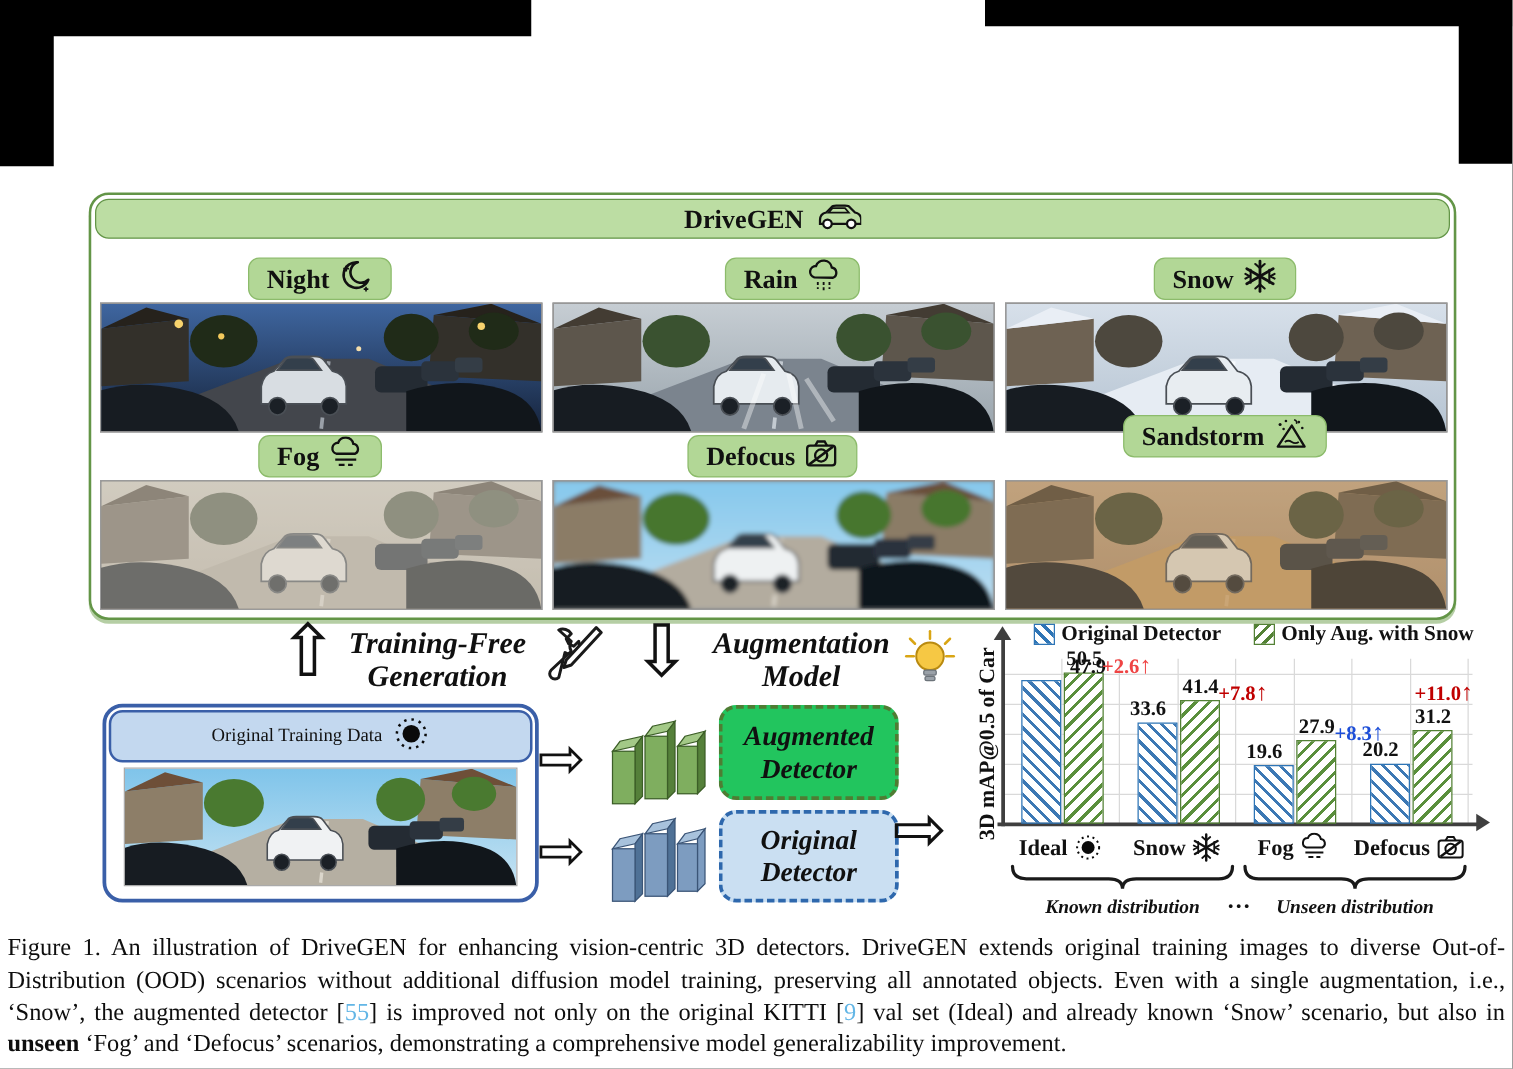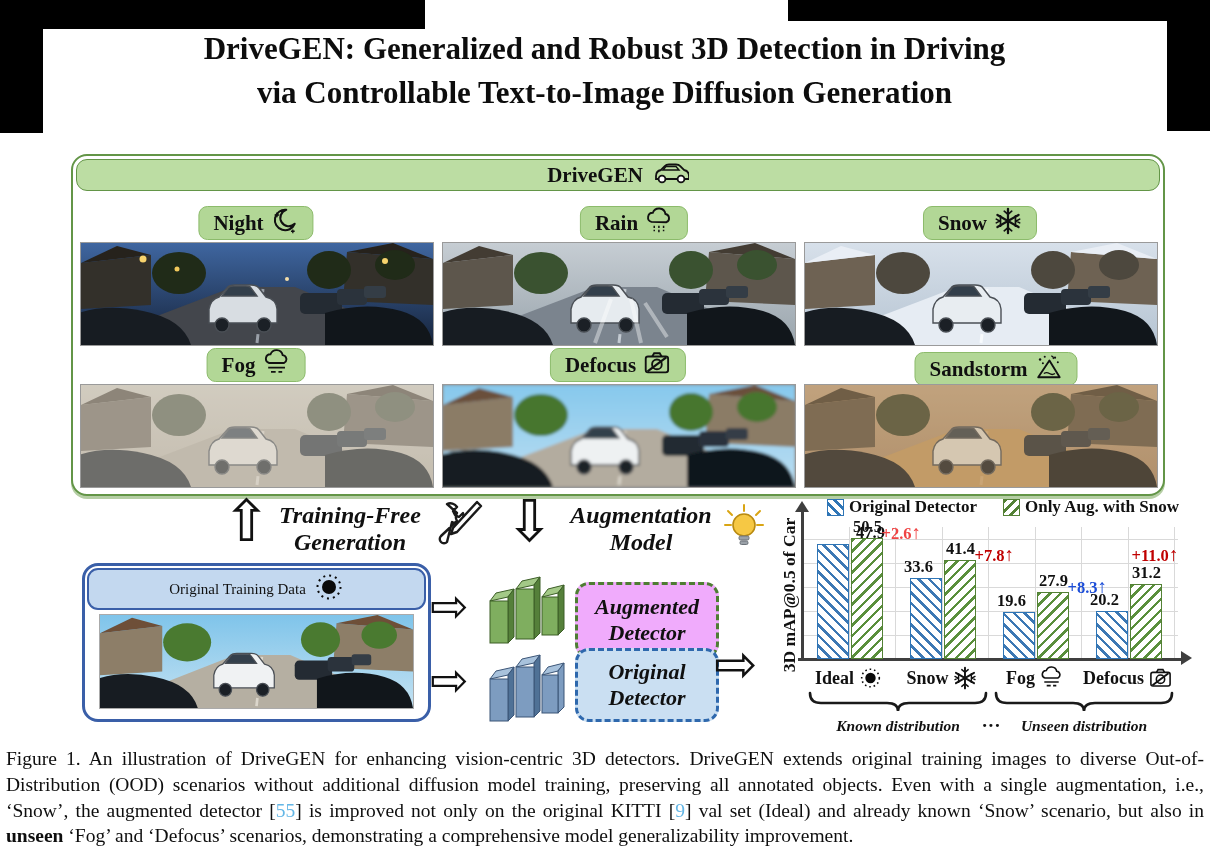--- a/index.html
+++ b/index.html
@@ -24,21 +24,21 @@
   .bigarrow{position:absolute;font-family:"DejaVu Sans",sans-serif;color:#111;line-height:1;}
   .flowtext{position:absolute;text-align:center;font-weight:bold;font-style:italic;font-size:24px;line-height:27px;color:#101010;}
   #odata-box{position:absolute;left:82px;top:563px;width:343px;height:153px;border:3px solid #3a5fa8;
              border-radius:16px;background:#fff;}
   #odata-head{position:absolute;left:2px;top:2px;right:2px;height:38px;background:#c3d8ef;border:2px solid #3a5fa8;
              border-radius:11px;display:flex;align-items:center;justify-content:center;gap:8px;}
   #odata-head .hlabel{font-weight:normal;font-size:15px;}
   #odata-img{position:absolute;left:14px;top:48px;width:313px;height:93px;overflow:hidden;border:1px solid #aaa;}
   .detbox{position:absolute;width:138px;border-radius:14px;display:flex;flex-direction:column;
           align-items:center;justify-content:center;font-weight:bold;font-style:italic;font-size:22px;line-height:26px;color:#101010;}
-  #augbox{left:575px;top:582px;height:70px;background:#f0abfc;border:3px dashed #4e7d33;}
+  #augbox{left:575px;top:564px;height:70px;background:#22c55e;border:3px dashed #4e7d33;}
   #origbox{left:575px;top:648px;height:68px;background:#cadff2;border:3px dashed #2e68ad;justify-content:center;}
   .blocksicon{position:absolute;width:84px;height:78px;}
   
   #chart{position:absolute;left:758px;top:495px;width:452px;height:248px;font-weight:bold;}
   #legend{position:absolute;left:40px;top:2px;width:410px;display:flex;justify-content:center;gap:26px;align-items:center;}
   .legitem{display:flex;align-items:center;gap:5px;}
   .legswatch{width:15px;height:15px;}
   .hatch-blue{border:1.5px solid #2e75b6;background:repeating-linear-gradient(45deg,#2e75b6 0 2.5px,#ffffff 2.5px 7px);}
   .hatch-green{border:1.5px solid #538135;background:repeating-linear-gradient(135deg,#538135 0 2.5px,#ffffff 2.5px 7px);}
   .legtext{font-size:17px;}
@@ -61,24 +61,20 @@
 </head>
 <body>
 
 <div id="page">
 
   <div class="blackbar" style="left:0;top:0;width:425px;height:29px;"></div>
   <div class="blackbar" style="left:788px;top:0;width:422px;height:21px;"></div>
   <div class="blackbar" style="left:0;top:0;width:43px;height:133px;"></div>
   <div class="blackbar" style="left:1167px;top:0;width:43px;height:131px;"></div>
 
-  <div id="title">
-    <div class="tline">DriveGEN: Generalized and Robust 3D Detection in Driving</div>
-    <div class="tline">via Controllable Text-to-Image Diffusion Generation</div>
-  </div>
 
   <div id="figbox">
     <div id="fig-header">
       <span class="hlabel">DriveGEN</span>
       <span>
         <svg width="38" height="22" viewBox="0 0 38 22">
           <path d="M5 14 q0 -5 5 -6 l4 -4 q1 -1.5 4 -1.5 h7 q3 0 4 1.5 l4 4 q5 1 5 6 v3 h-33 z" fill="none" stroke="#111" stroke-width="1.8"></path>
           <path d="M12 8 l3 -3.5 h10 l3 3.5 z" fill="none" stroke="#111" stroke-width="1.4"></path>
           <circle cx="11" cy="17" r="3.4" fill="#fff" stroke="#111" stroke-width="1.8"></circle>
           <circle cx="30" cy="17" r="3.4" fill="#fff" stroke="#111" stroke-width="1.8"></circle>
@@ -304,21 +300,21 @@
   </g>
   <rect x="219" y="50" width="42" height="21" rx="5" fill="#242b33"></rect>
   <rect x="256" y="46" width="30" height="16" rx="4" fill="#2b333c"></rect>
   <rect x="283" y="43" width="22" height="12" rx="3" fill="#343d46"></rect>
   <path d="M-8 72 q30 -12 70 -4 q40 8 48 34 l-118 0 z" fill="#171c22"></path>
   <path d="M244 70 q40 -12 76 -2 q28 8 32 34 l-108 0 z" fill="#11161b"></path>
 
   </g>
           </svg>
         </div>
-        <div class="pill" style="left: 907px; top: 196px; margin-left: 16px;">
+        <div class="pill" style="left: 907px; top: 176px;">
           <span class="plabel">Sandstorm</span>
     <span><svg width="28" height="28" viewBox="0 0 30 30">
               <path d="M4 26 L16 8 L27 26 z" fill="none" stroke="#111" stroke-width="2" stroke-linejoin="round"></path>
               <path d="M10 22 q3 -2 6 0 q3 2 6 0" fill="none" stroke="#111" stroke-width="1.5"></path>
               <g fill="#111">
                 <circle cx="6" cy="7" r="1.3"></circle>
                 <circle cx="11" cy="4" r="1.1"></circle>
                 <circle cx="9" cy="11" r="1.1"></circle>
                 <circle cx="22" cy="5" r="1.2"></circle>
                 <circle cx="25" cy="10" r="1.1"></circle>

